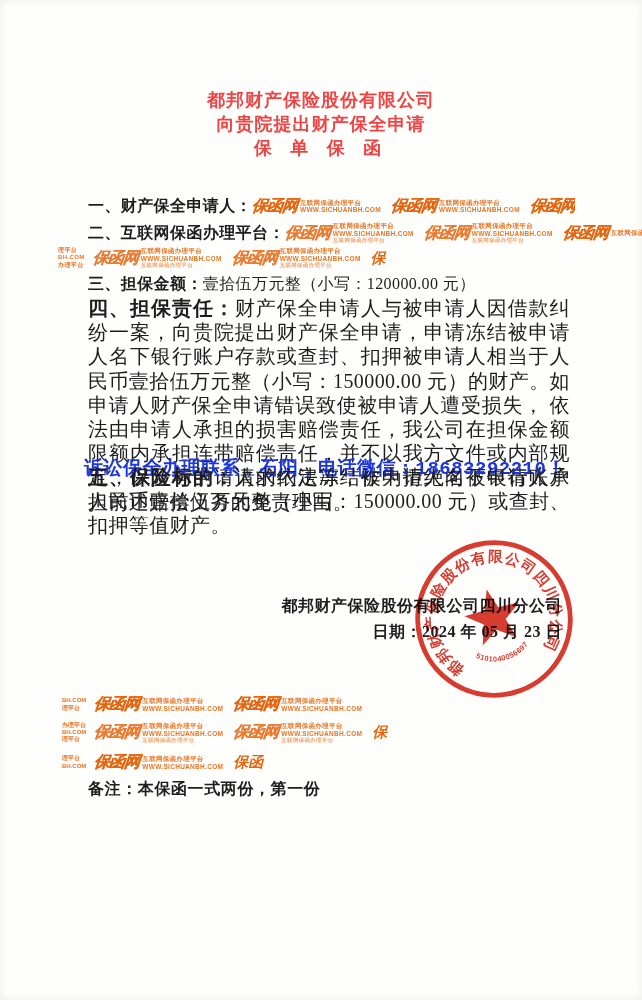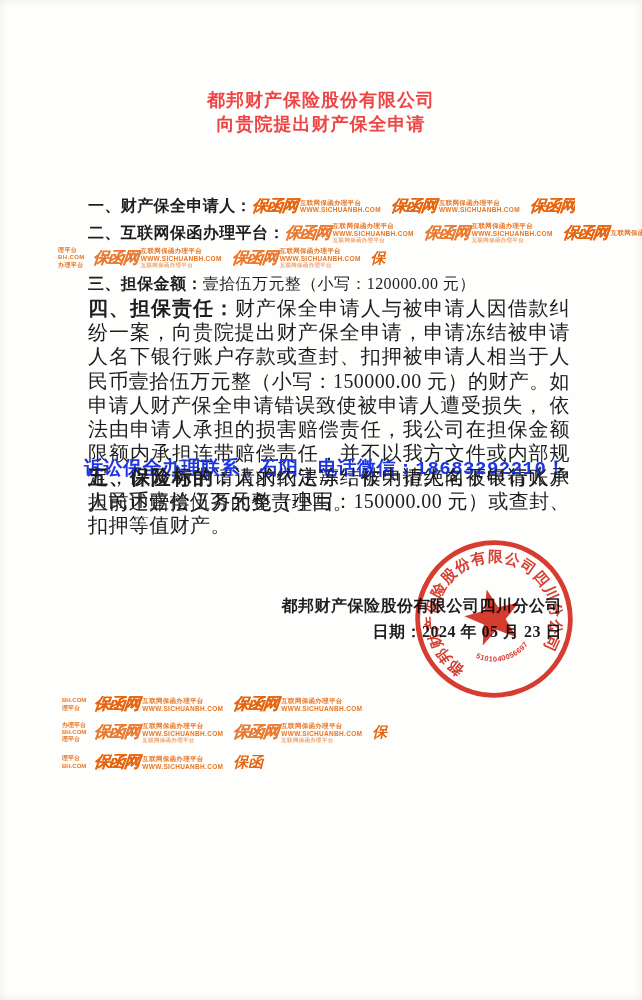--- a/index.html
+++ b/index.html
@@ -81,20 +81,21 @@
   .numT  { font-family:"Liberation Sans", sans-serif; font-weight:700; font-size:9px;
            letter-spacing:0.5px; fill:#d42b1d; }
 </style>
 </head>
 <body>
 
 <div class="page">
 
   <div class="abs t1">都邦财产保险股份有限公司</div>
   <div class="abs t2">向贵院提出财产保全申请</div>
+  <div class="abs t3">保 单 保 函</div>
 
 
   <div class="abs line row row1">
     <span class="lbl">一、财产保全申请人：</span>
     <span class="wm">
       <b class="wm-logo">保函网</b>
       <span class="wm-txt">
           <i>互联网保函办理平台</i>
           <i>WWW.SICHUANBH.COM</i>
         </span>
@@ -241,14 +242,15 @@
     <span class="wm">
       <b class="wm-logo">保函网</b>
       <span class="wm-txt">
           <i>互联网保函办理平台</i>
           <i>WWW.SICHUANBH.COM</i>
         </span>
     </span>
     <span class="wm-mini">保函</span>
   </div>
 
+  <div class="abs note"><span>备注：</span><span>本保函一式两份，第一份</span></div>
 
 </div>
 
 </body></html>

